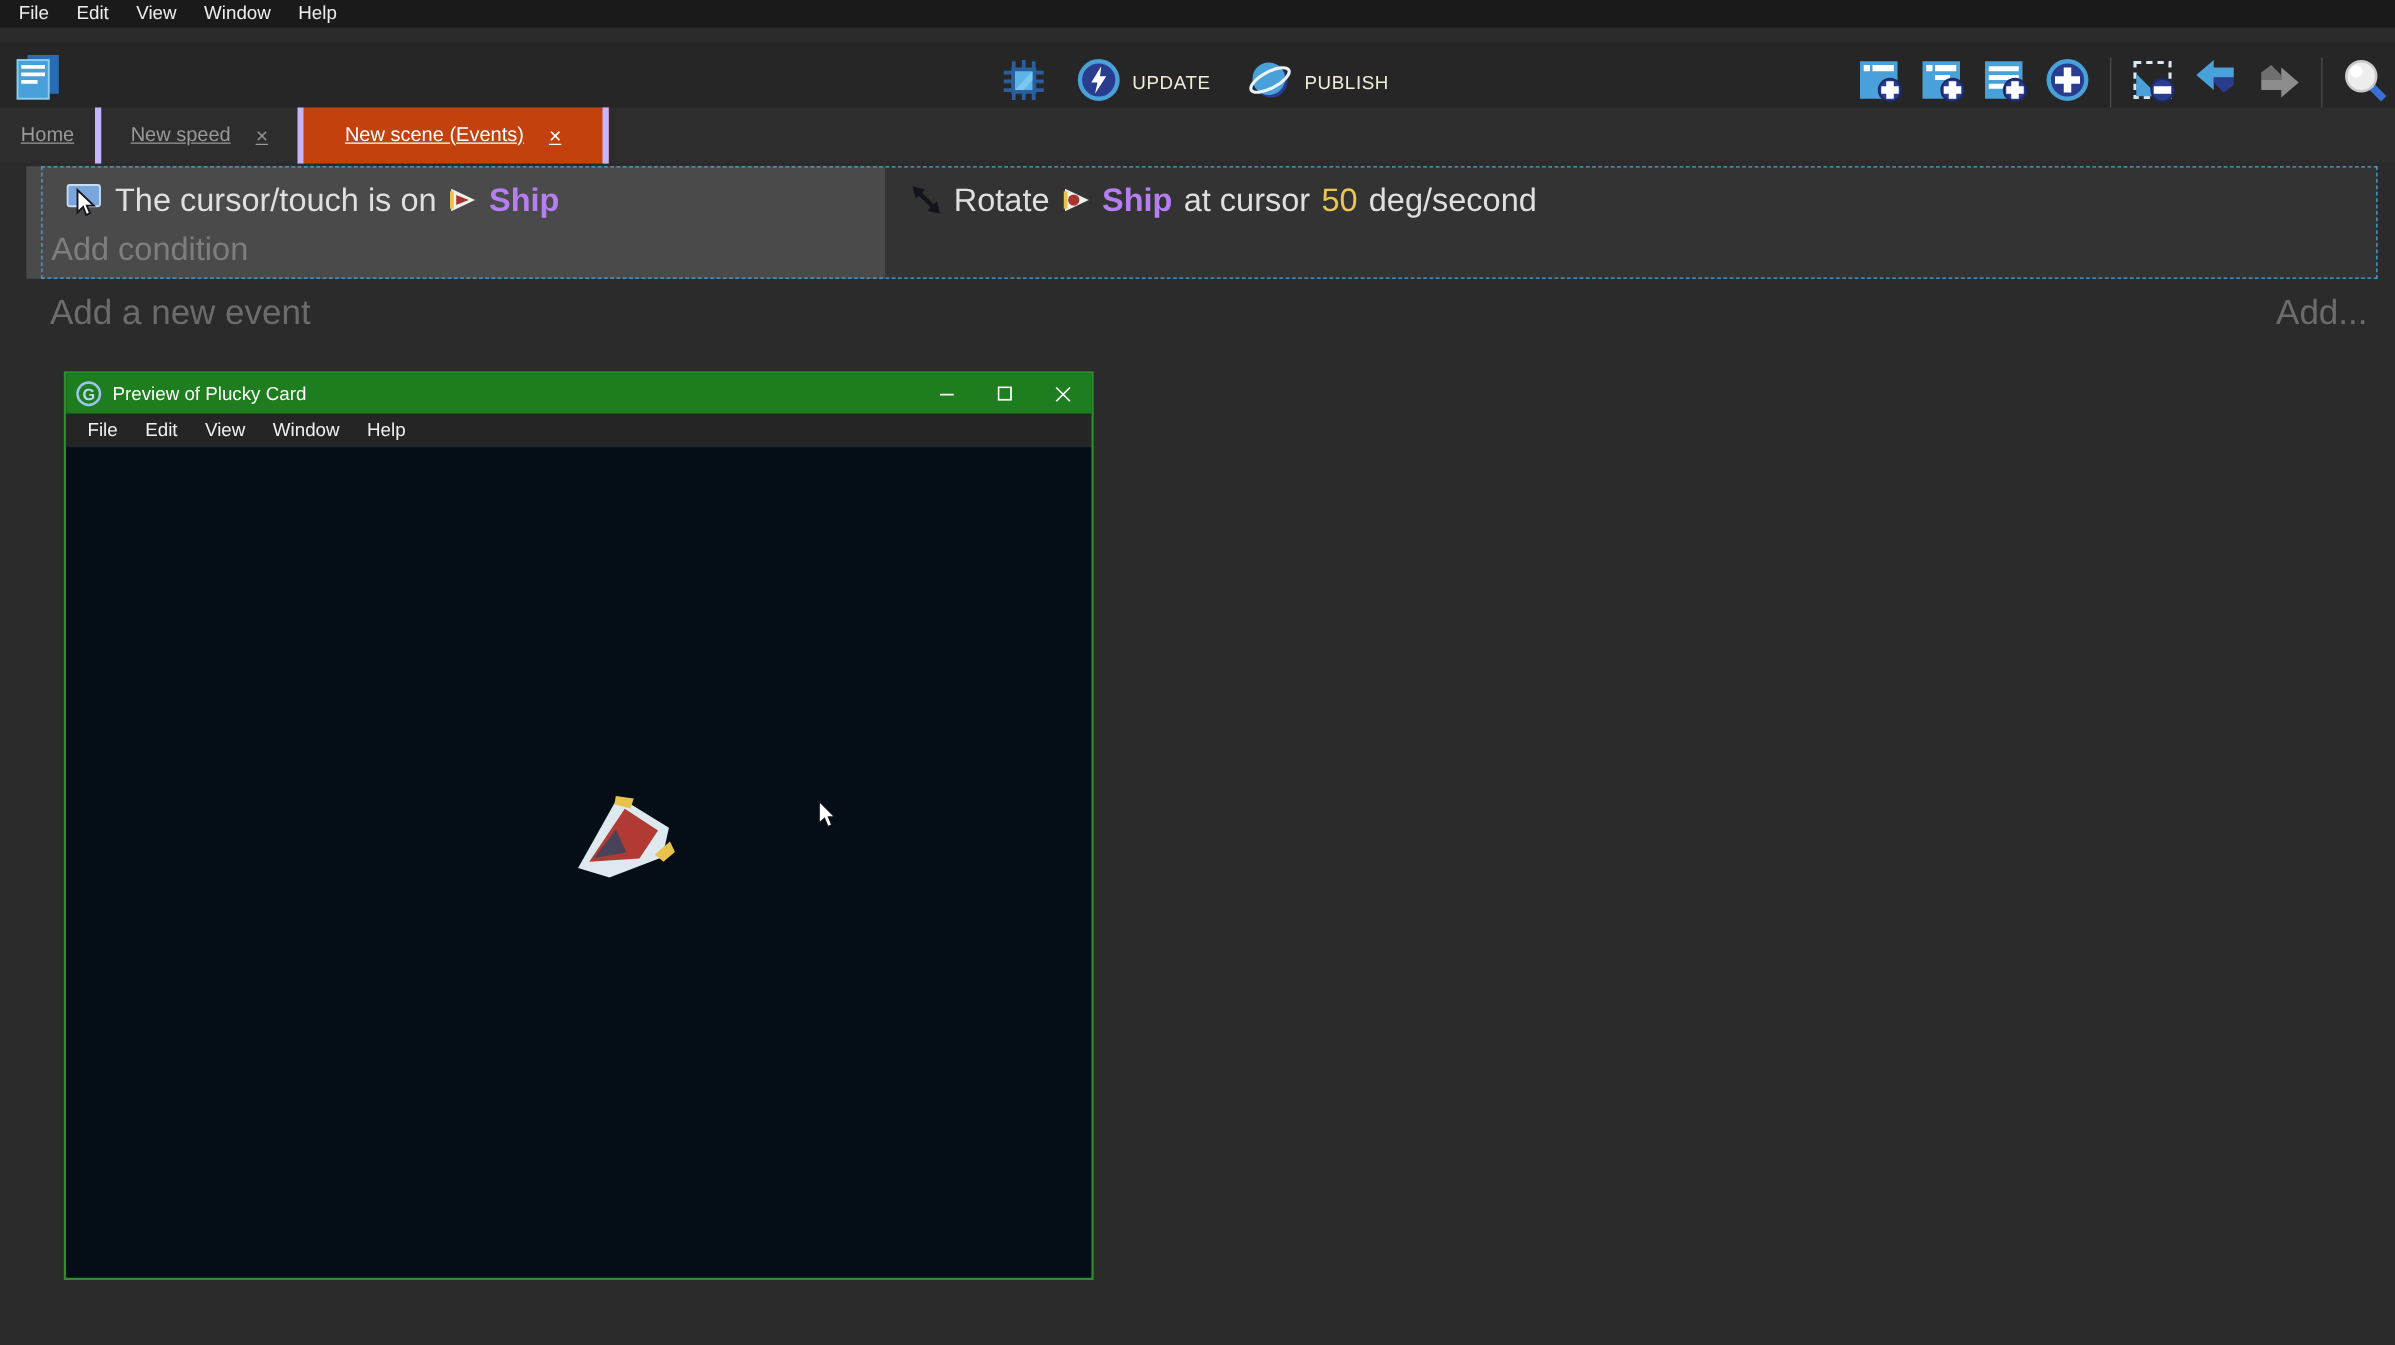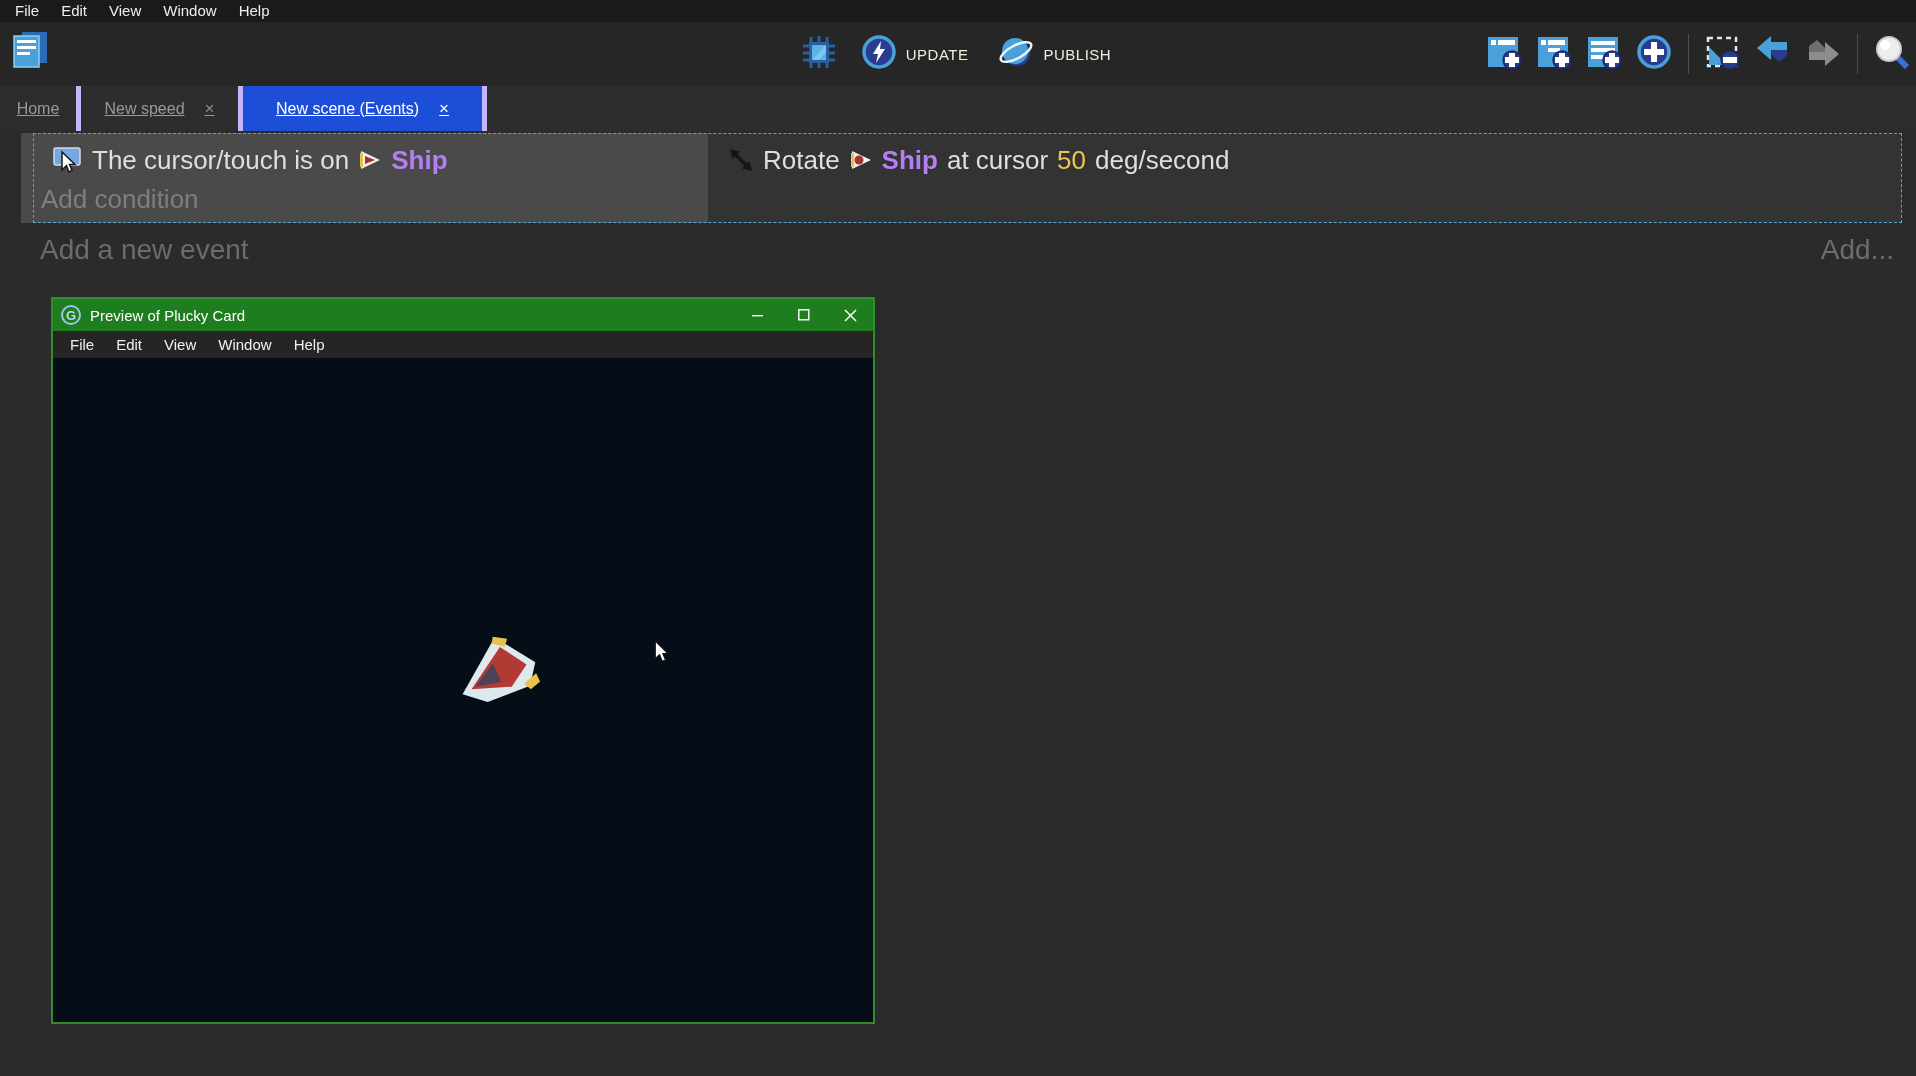--- a/index.html
+++ b/index.html
@@ -5,37 +5,37 @@
   * { margin:0; padding:0; box-sizing:border-box; font-family:"Liberation Sans", sans-serif; }
   html,body { background:#202020; }
   #app { position:relative; width:1916px; height:1076px; background:#2b2b2b; overflow:hidden; }
 
   
   .menubar { position:absolute; top:0; left:0; right:0; height:22px; background:#1a1a1a;
              display:flex; align-items:center; padding-left:4px; }
   .menubar .mitem { color:#ededed; font-size:15px; padding:0 11px; line-height:22px; cursor:default; }
 
   
-  .toolbar { position:absolute; top:22px; left:0; right:0; height:64px; background:#262626; }
+  .toolbar { position:absolute; top:34px; left:0; right:0; height:64px; background:#262626; }
   .tb-left { position:absolute; left:10px; top:9px; }
   .tb-center { position:absolute; left:0; right:0; top:0; height:64px;
                display:flex; align-items:center; justify-content:center; gap:16px; }
   .tb-btn { display:flex; align-items:center; gap:9px; padding:4px 6px; cursor:pointer; }
   .tb-label { color:#f2edda; font-size:15px; letter-spacing:.5px; }
   .tb-right { position:absolute; right:4px; top:0; height:64px; display:flex; align-items:center; gap:10px; }
   .tb-iconbtn { width:40px; height:40px; display:flex; align-items:center; justify-content:center; cursor:pointer; }
   .tb-sep { width:1px; height:40px; background:#4e4e4e; margin:0 4px; }
 
   
   .tabbar { position:absolute; top:86px; left:0; right:0; height:45px; background:#2d2d2d; display:flex; }
   .tab { display:flex; align-items:center; justify-content:center; gap:20px; padding:0 18px;
          font-size:16px; color:#9a9a9a; border-right:5px solid #c4b5fd; cursor:pointer;text-decoration:underline; }
   .tab-home { width:81px; }
   .tab-mid { width:162px; }
-  .tab.active { background:#1d4ed8; color:#ffffff; width:244px; }
+  .tab.active { background:#c2410c; color:#ffffff; width:244px; }
   .tab .closex { font-size:17px; color:#8f8f8f; cursor:pointer; }
   .tab.active .closex { color:#ffffff; }
 
   
   .events-sheet { position:absolute; top:131px; left:0; right:0; bottom:0; background:#2b2b2b; }
   .event { position:absolute; left:21px; top:2px; width:1881px; height:90px; }
   .sel-outline { position:absolute; left:12px; top:0; right:0; bottom:0;
                  border:1px dashed #4fa8d8; pointer-events:none; z-index:5; }
   .cond-cell { position:absolute; left:0; top:0; width:687px; height:100%; background:#4a4a4a; }
   .act-cell  { position:absolute; left:687px; right:0; top:0; height:100%; background:#333333; }

